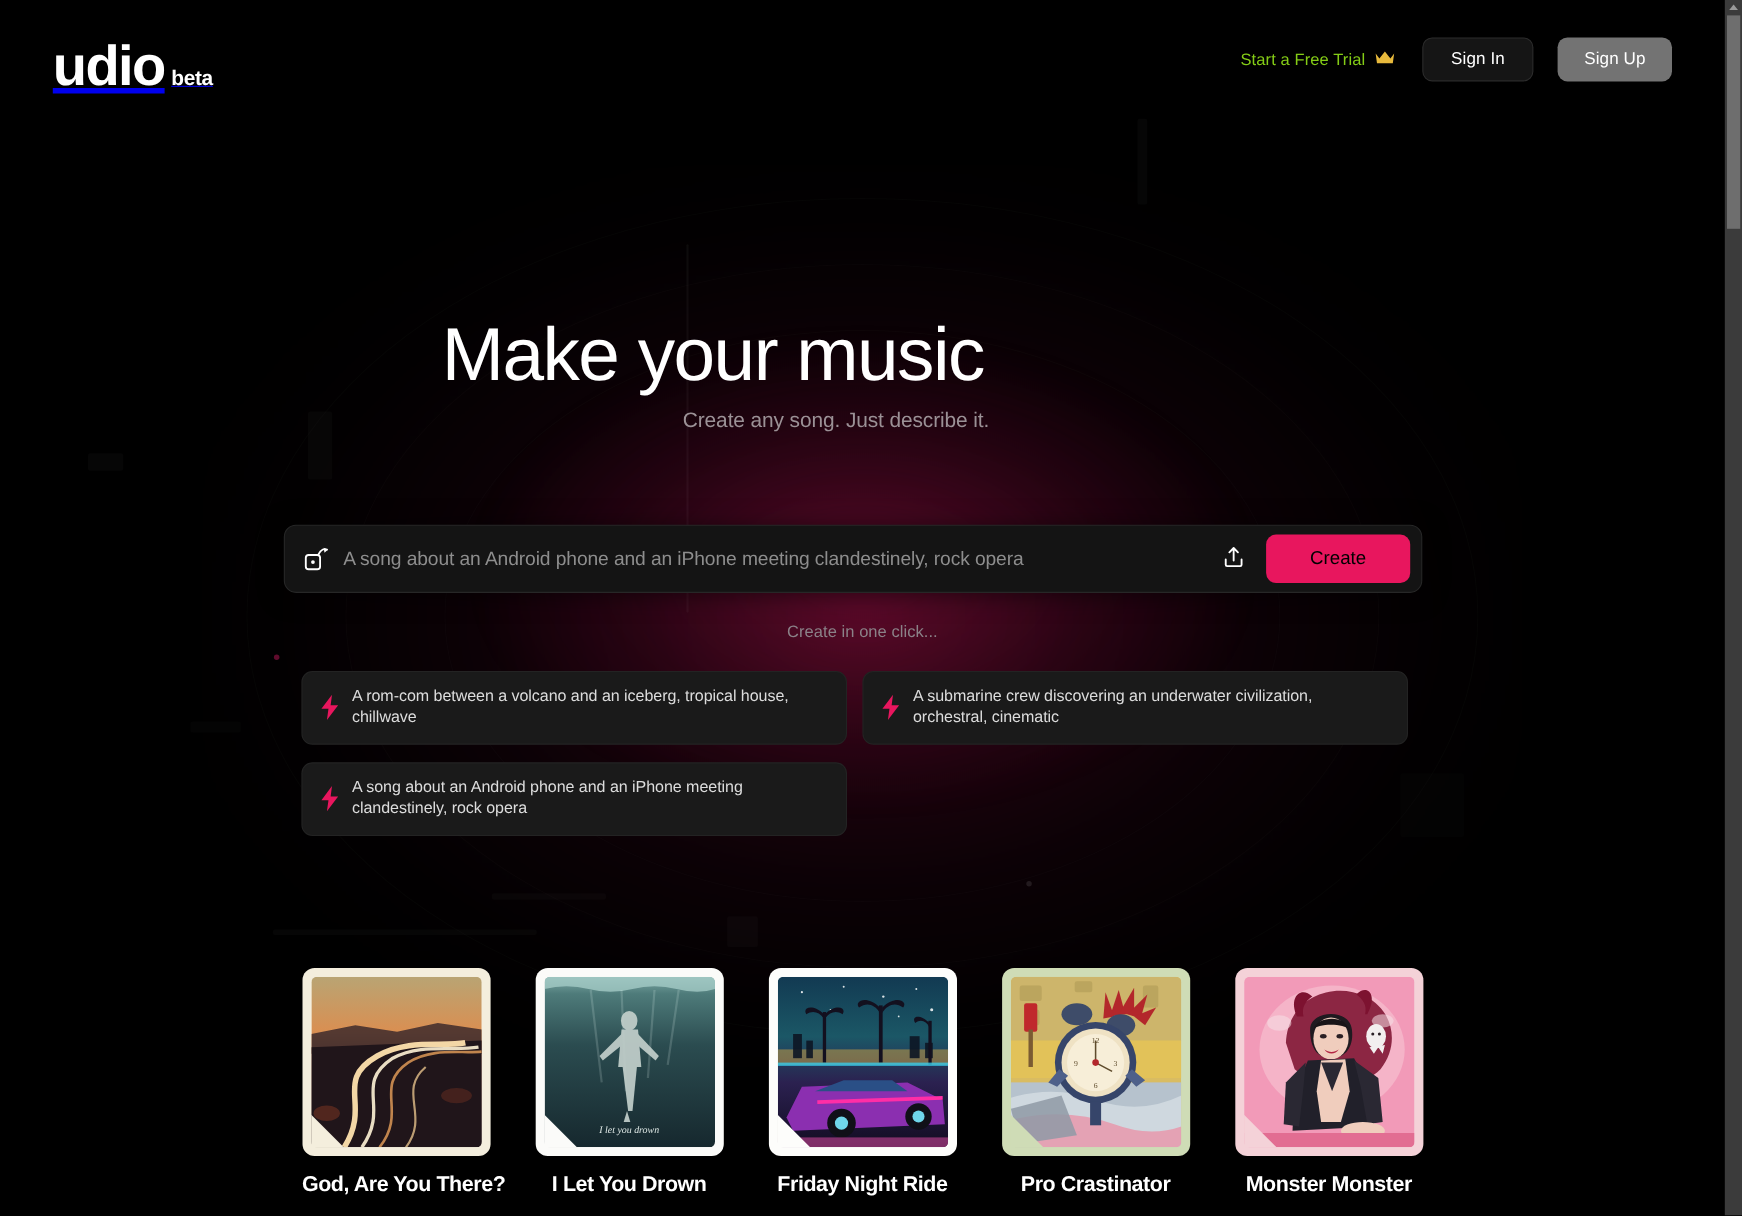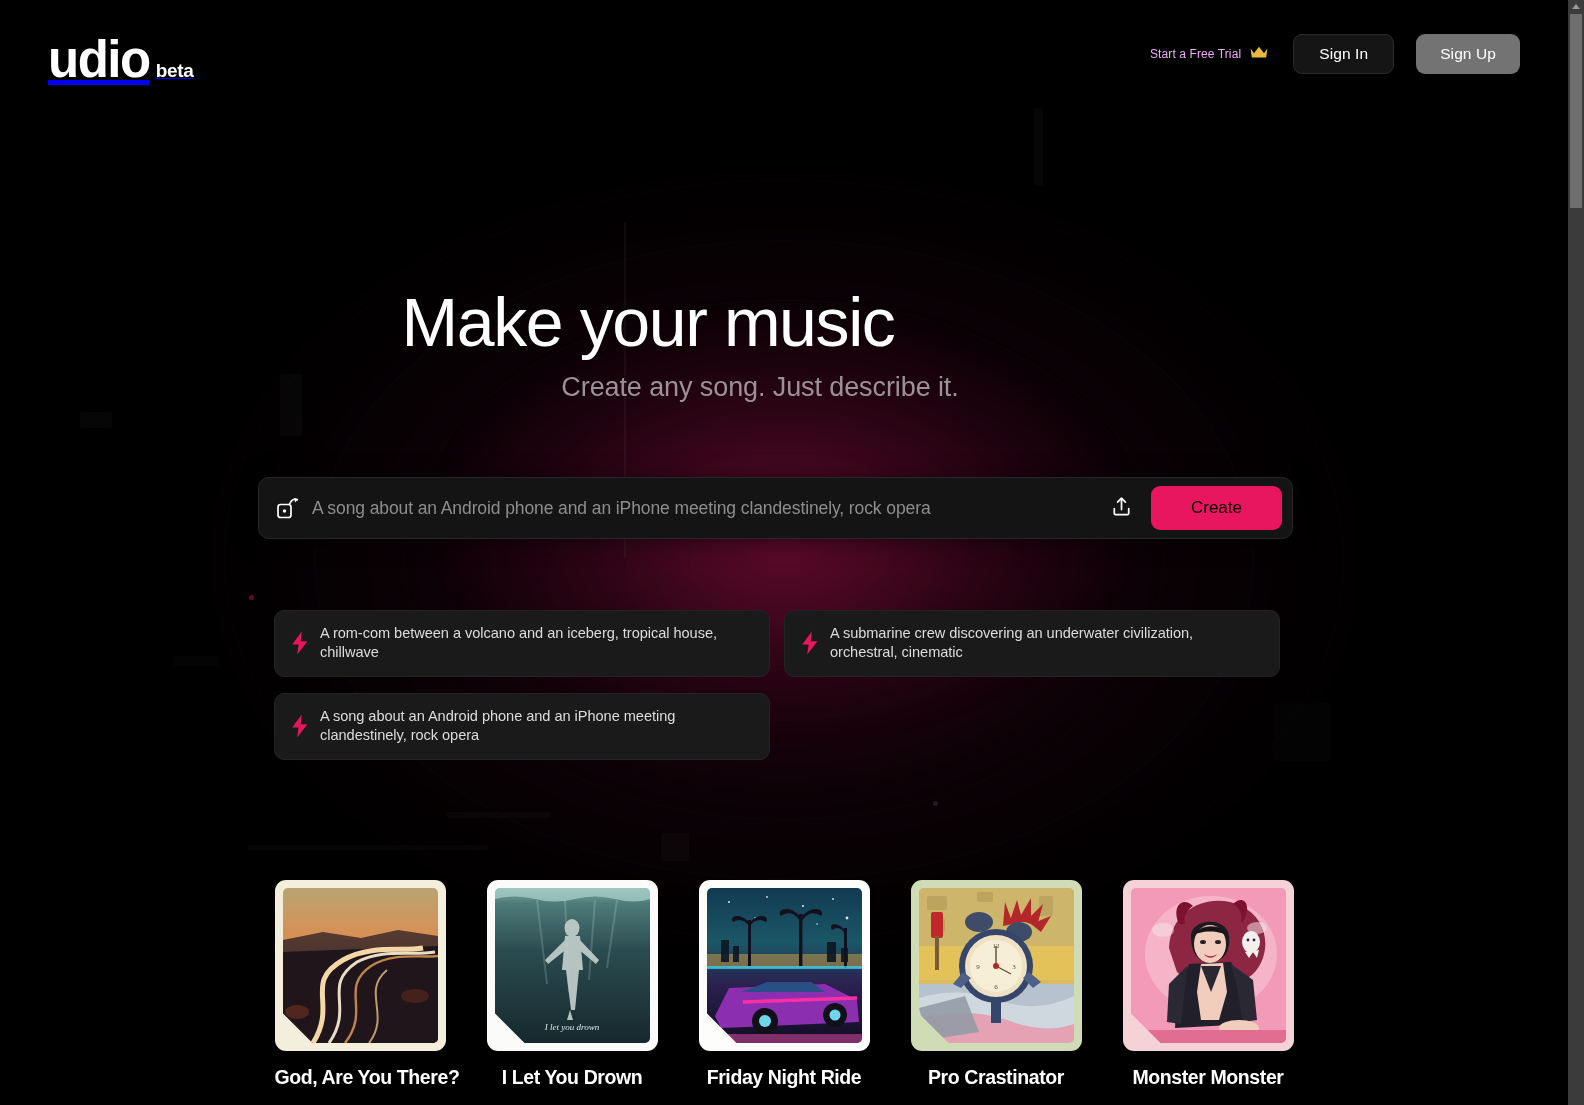--- a/index.html
+++ b/index.html
@@ -135,22 +135,22 @@
     position: absolute;
     right: 48px; top: 34px;
     display: flex;
     align-items: center;
     gap: 22px;
   }
   #trial-link {
     display: flex;
     align-items: center;
     gap: 8px;
-    font-size: 12px;
-    color: #f0abfc;
+    font-size: 15px;
+    color: #84cc16;
     text-decoration: none;
     letter-spacing: 0.1px;
     cursor: pointer;
     white-space: nowrap;
   }
   #trial-link .crown { display: block; }
 
   .btn {
     border: none;
     border-radius: 9px;
@@ -189,21 +189,21 @@
     font-size: 68px;
     font-weight: 400;
     letter-spacing: -1.4px;
     color: #ffffff;
     line-height: 1;
   }
   #hero-sub {
     position: absolute;
     left: 0; top: 372px;
     width: 1520px;
-    font-size: 27px;
+    font-size: 19px;
     color: #9b9196;
     font-weight: 400;
     letter-spacing: -0.1px;
   }
 
   
   #prompt-bar {
     position: absolute;
     left: 258px; top: 477px;
     width: 1035px;
@@ -428,20 +428,21 @@
       <span>
         <svg width="21" height="21" viewBox="0 0 21 21">
           <path d="M10.5 13.6 L10.5 2.4 M6.6 6.1 L10.5 2.2 L14.4 6.1" fill="none" stroke="#ffffff" stroke-width="1.7" stroke-linecap="round" stroke-linejoin="round"></path>
           <path d="M3.3 12.6 L3.3 17.4 C3.3 18.1 3.9 18.7 4.6 18.7 L16.4 18.7 C17.1 18.7 17.7 18.1 17.7 17.4 L17.7 12.6" fill="none" stroke="#ffffff" stroke-width="1.7" stroke-linecap="round"></path>
         </svg>
       </span>
     </button>
     <button id="create-btn">Create</button>
   </div>
 
+  <div id="oneclick-label">Create in one click...</div>
 
   <div id="suggestions">
     <div class="suggestion">
       <span class="bolt">
         <svg width="18" height="24" viewBox="0 0 18 24">
             <path d="M10.8 0.5 L1.2 13.4 L7.6 13.4 L6.2 23.5 L16.4 10.2 L9.6 10.2 Z" fill="#e8165e"></path>
           </svg>
       </span>
       <span class="txt">A rom-com between a volcano and an iceberg, tropical house, chillwave</span>
     </div>

